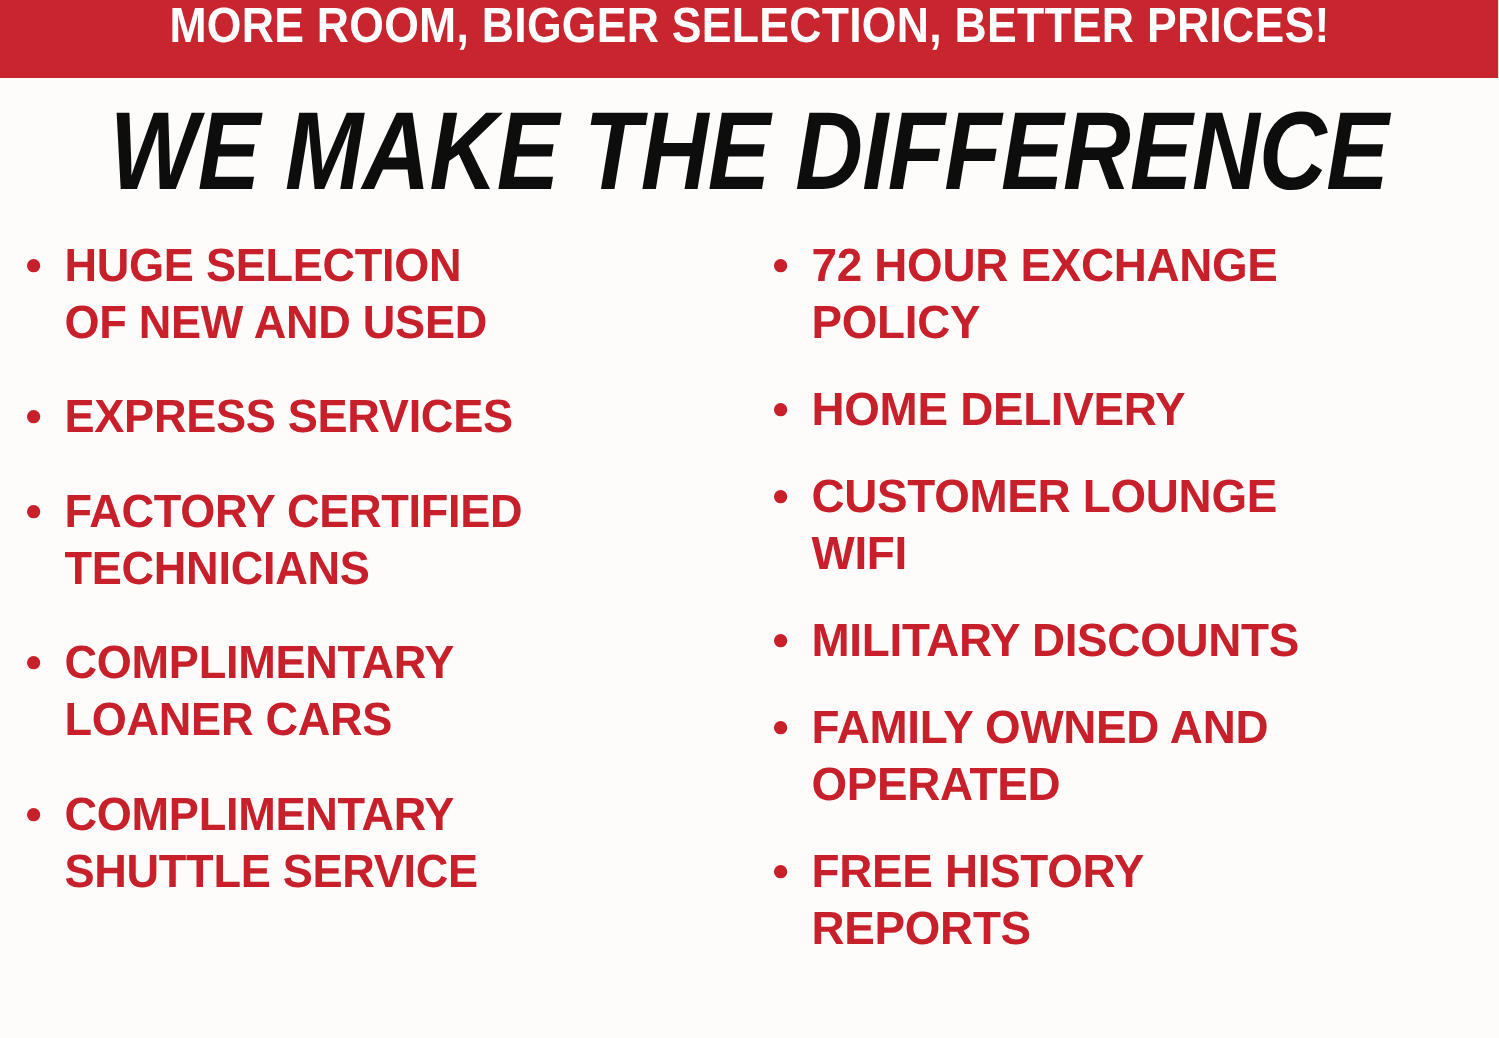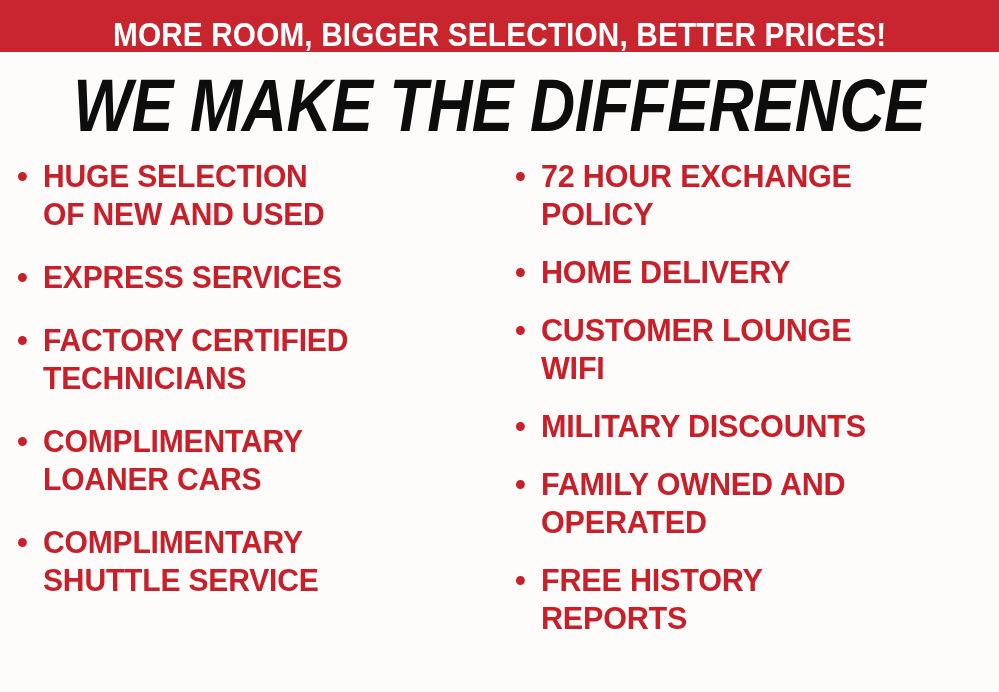--- a/index.html
+++ b/index.html
@@ -23,21 +23,21 @@
 
   
   .banner {
     position: absolute;
     left: 0;
     top: 0;
     width: 999px;
     height: 52px;
     background: #c9252f;
     display: flex;
-    align-items: flex-end;
+    align-items: flex-start;
     justify-content: center;
     overflow: hidden;
   }
   .banner-text {
     color: #ffffff;
     font-family: "Liberation Sans", sans-serif;
     font-weight: bold;
     font-size: 33px;
     line-height: 1;
     letter-spacing: 0.2px;
@@ -49,21 +49,20 @@
   }
 
   
   .headline-wrap {
     position: absolute;
     left: 0;
     top: 64px;
     width: 999px;
     height: 84px;
     display: flex;
-    align-items: center;
     justify-content: center;
     overflow: hidden;
   }
   .headline {
     color: #0d0d0d;
     font-family: "Liberation Sans", sans-serif;
     font-weight: bold;
     font-style: italic;
     font-size: 74px;
     line-height: 1;

